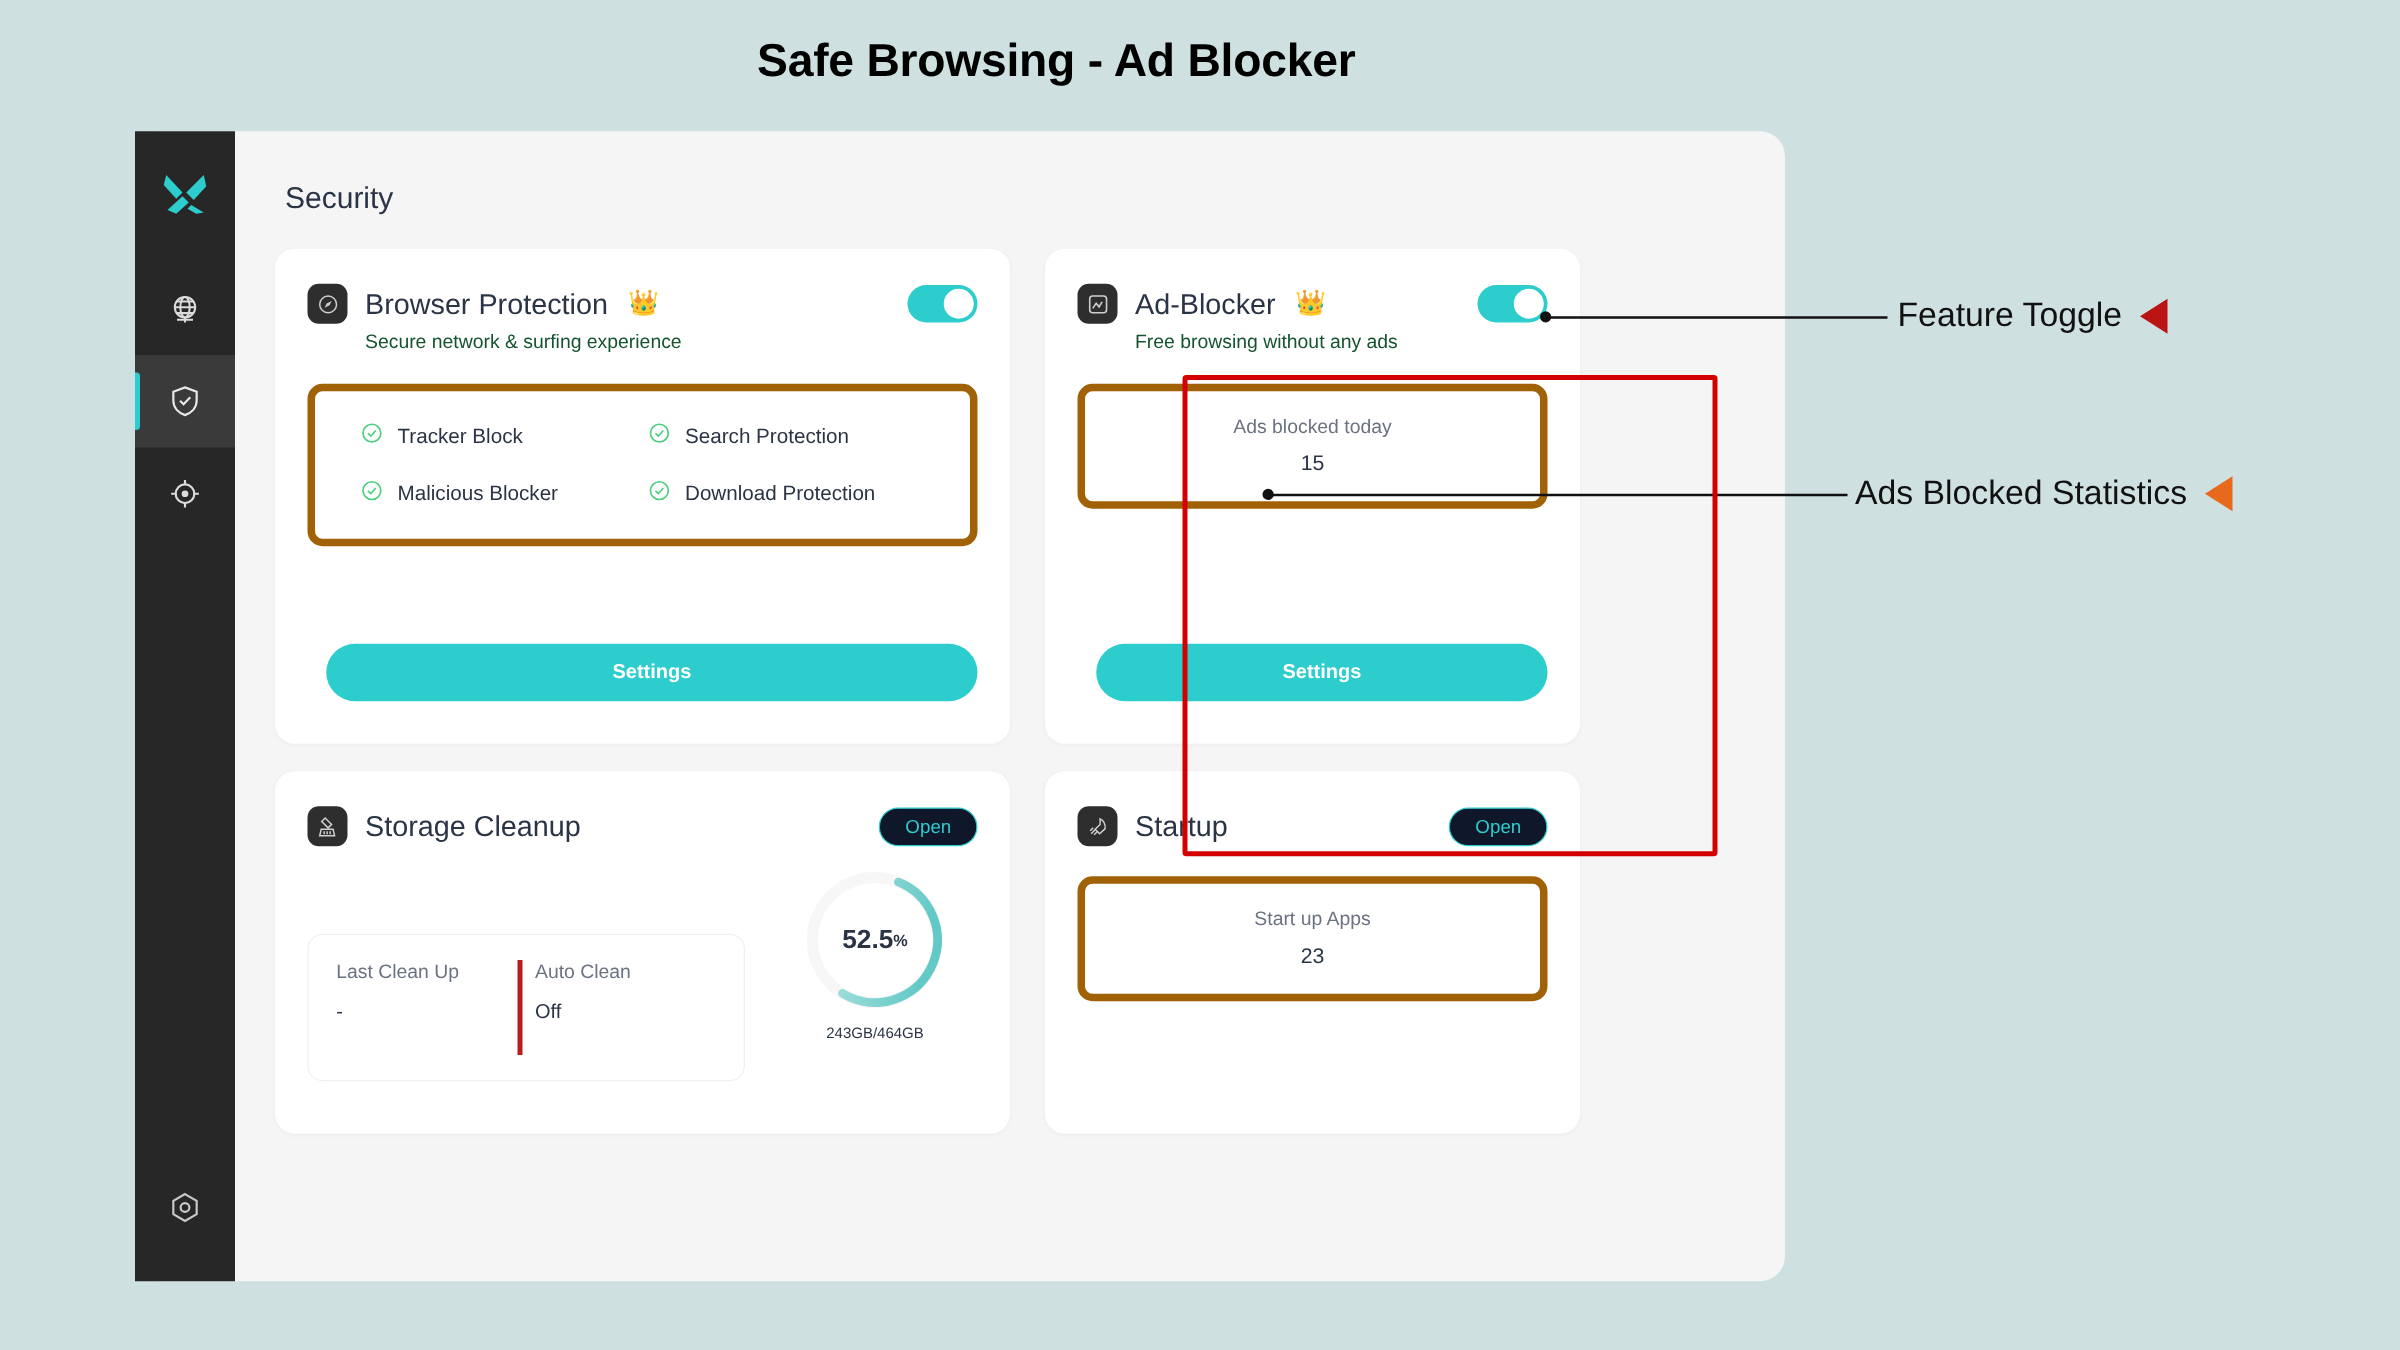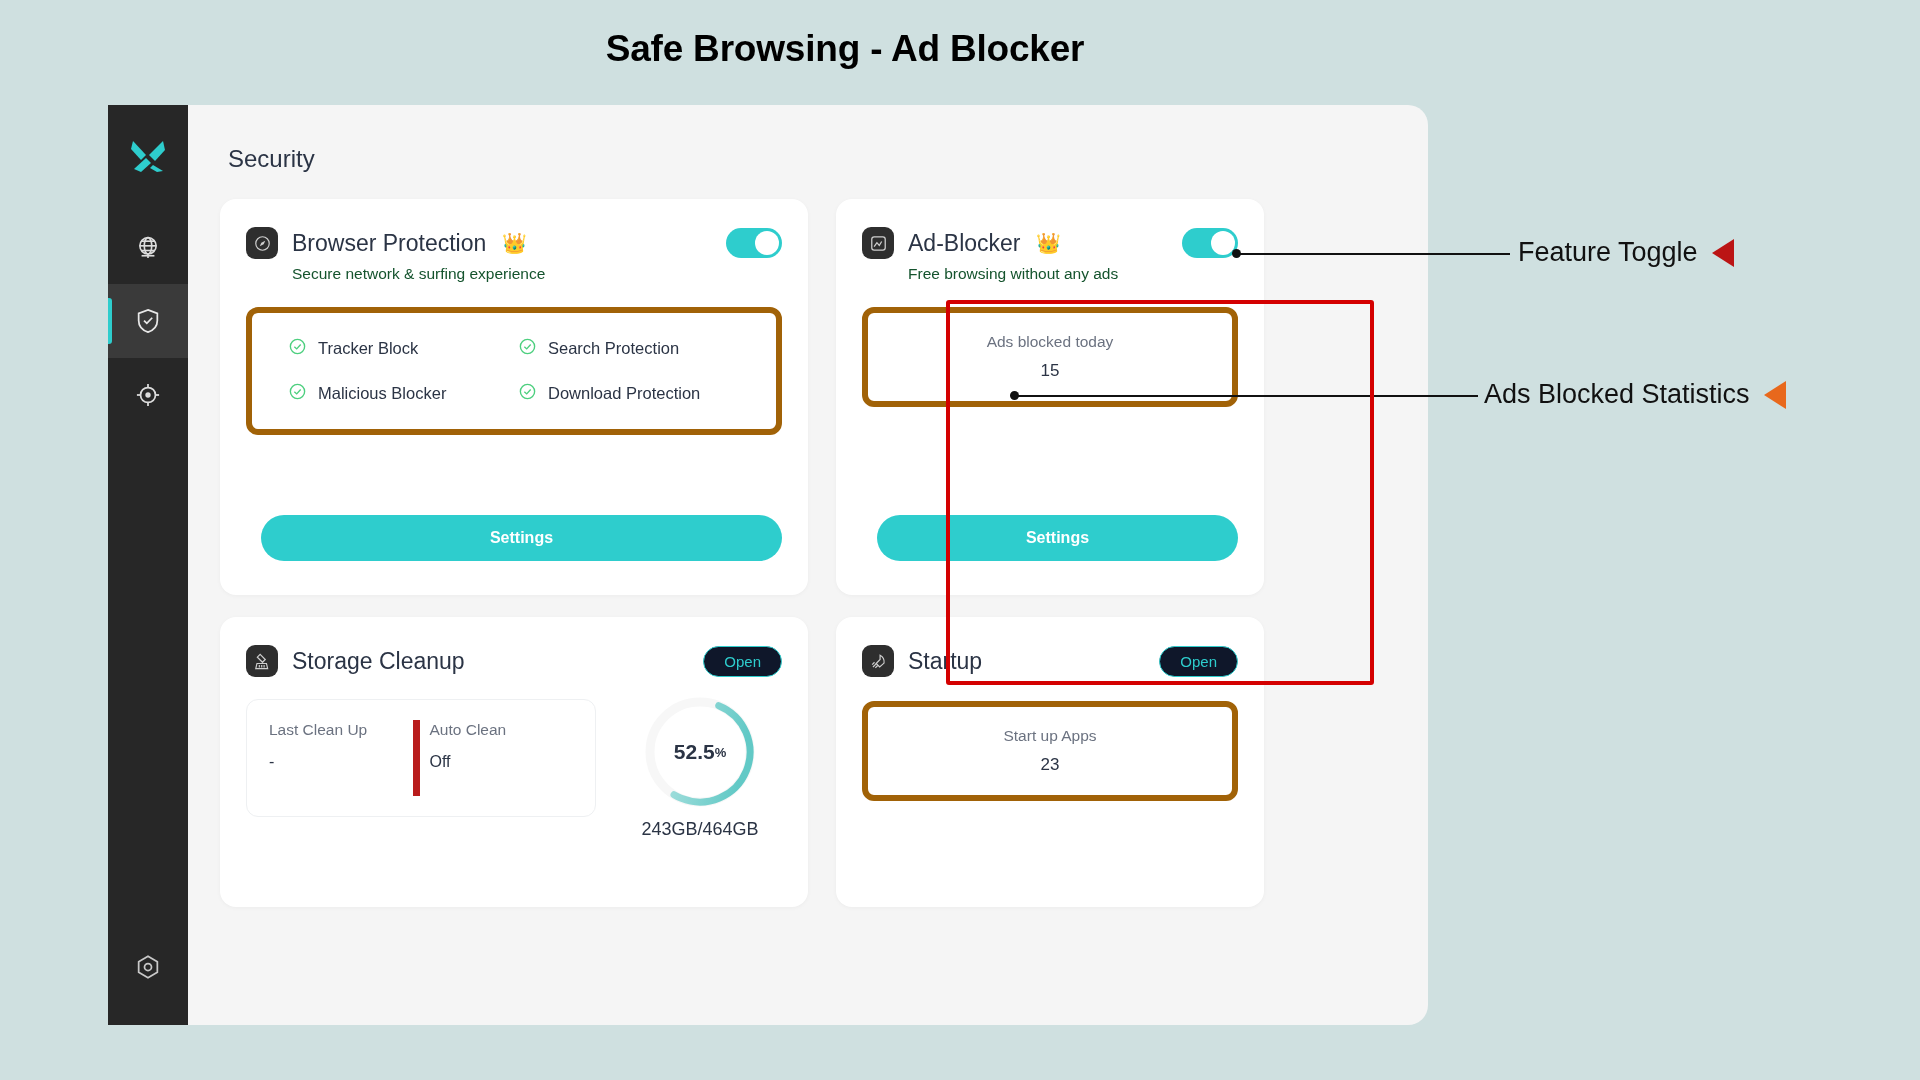--- a/index.html
+++ b/index.html
@@ -137,33 +137,34 @@
   .stat-label { font-size: 15.5px; color: #6b7280; }
   .stat-value { font-size: 17px; color: #2b3445; margin-top: 10px; }
 
   
   .storage-body { display: flex; gap: 22px; margin-top: 22px; align-items: flex-start; }
   .storage-panel {
     flex: 0 0 350px;
     border: 1px solid #eef0f2; border-radius: 12px;
     padding: 20px 22px; height: 118px;
     display: flex;
+    margin-top: 48px;
   }
   .sp-col { flex: 1; padding-right: 16px; }
-  .sp-col.second { border-left: 7px solid #b91c1c; padding-left: 10px; }
+  .sp-col.second { border-left: 4px solid #b91c1c; padding-left: 10px; }
   .sp-label { font-size: 15.5px; color: #6b7280; line-height: 1.25; }
   .sp-value { font-size: 16px; color: #2b3445; margin-top: 14px; }
   .donut-wrap { flex: 1; display: flex; flex-direction: column; align-items: center; margin-top: -6px; }
   .donut { position: relative; width: 118px; height: 118px; }
   .donut-text {
     position: absolute; inset: 0; display: flex; align-items: center; justify-content: center;
     font-size: 21px; font-weight: bold; color: #2b3445;
   }
   .donut-text sup { font-size: 13px; font-weight: bold; }
-  .storage-total { font-size: 18px; color: #2b3445; margin-top: 8px; }
+  .storage-total { font-size: 12px; color: #2b3445; margin-top: 8px; }
 
   
   .highlight-box {
     position: absolute; left: 838px; top: 195px;
     width: 428px; height: 385px;
     border: 4px solid #d40000; border-radius: 3px;
     pointer-events: none; z-index: 5;
   }
 
   

